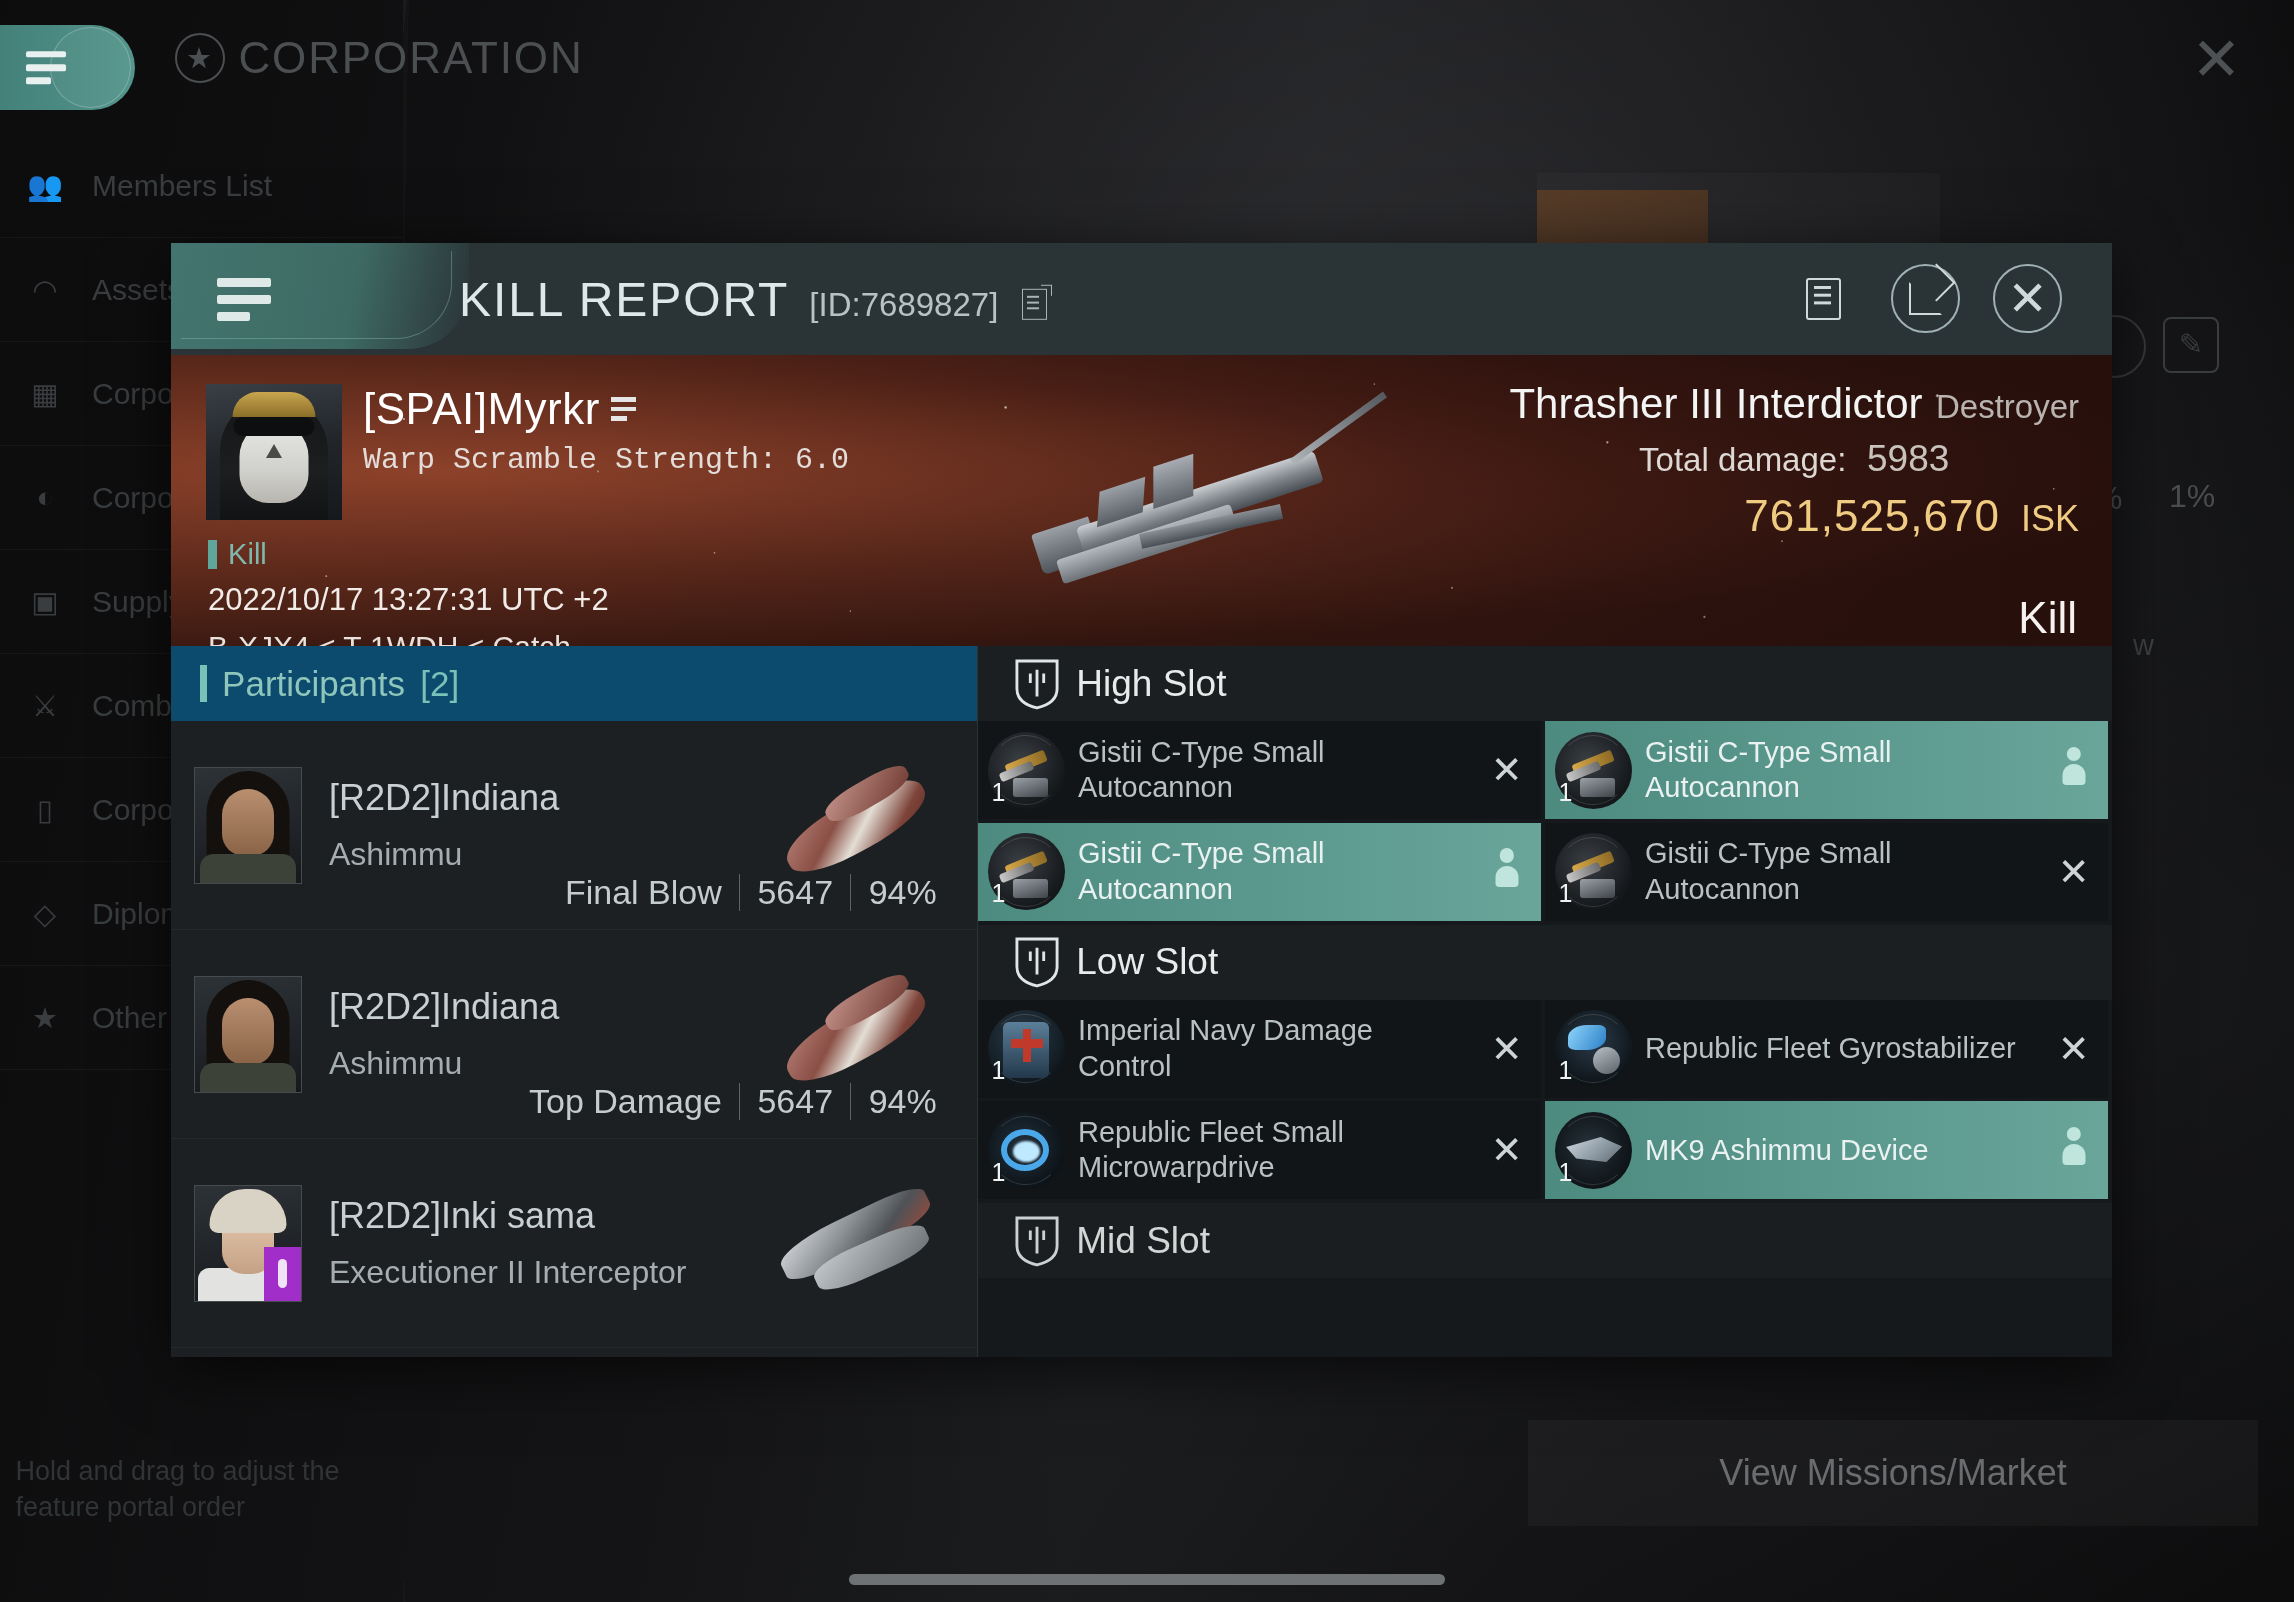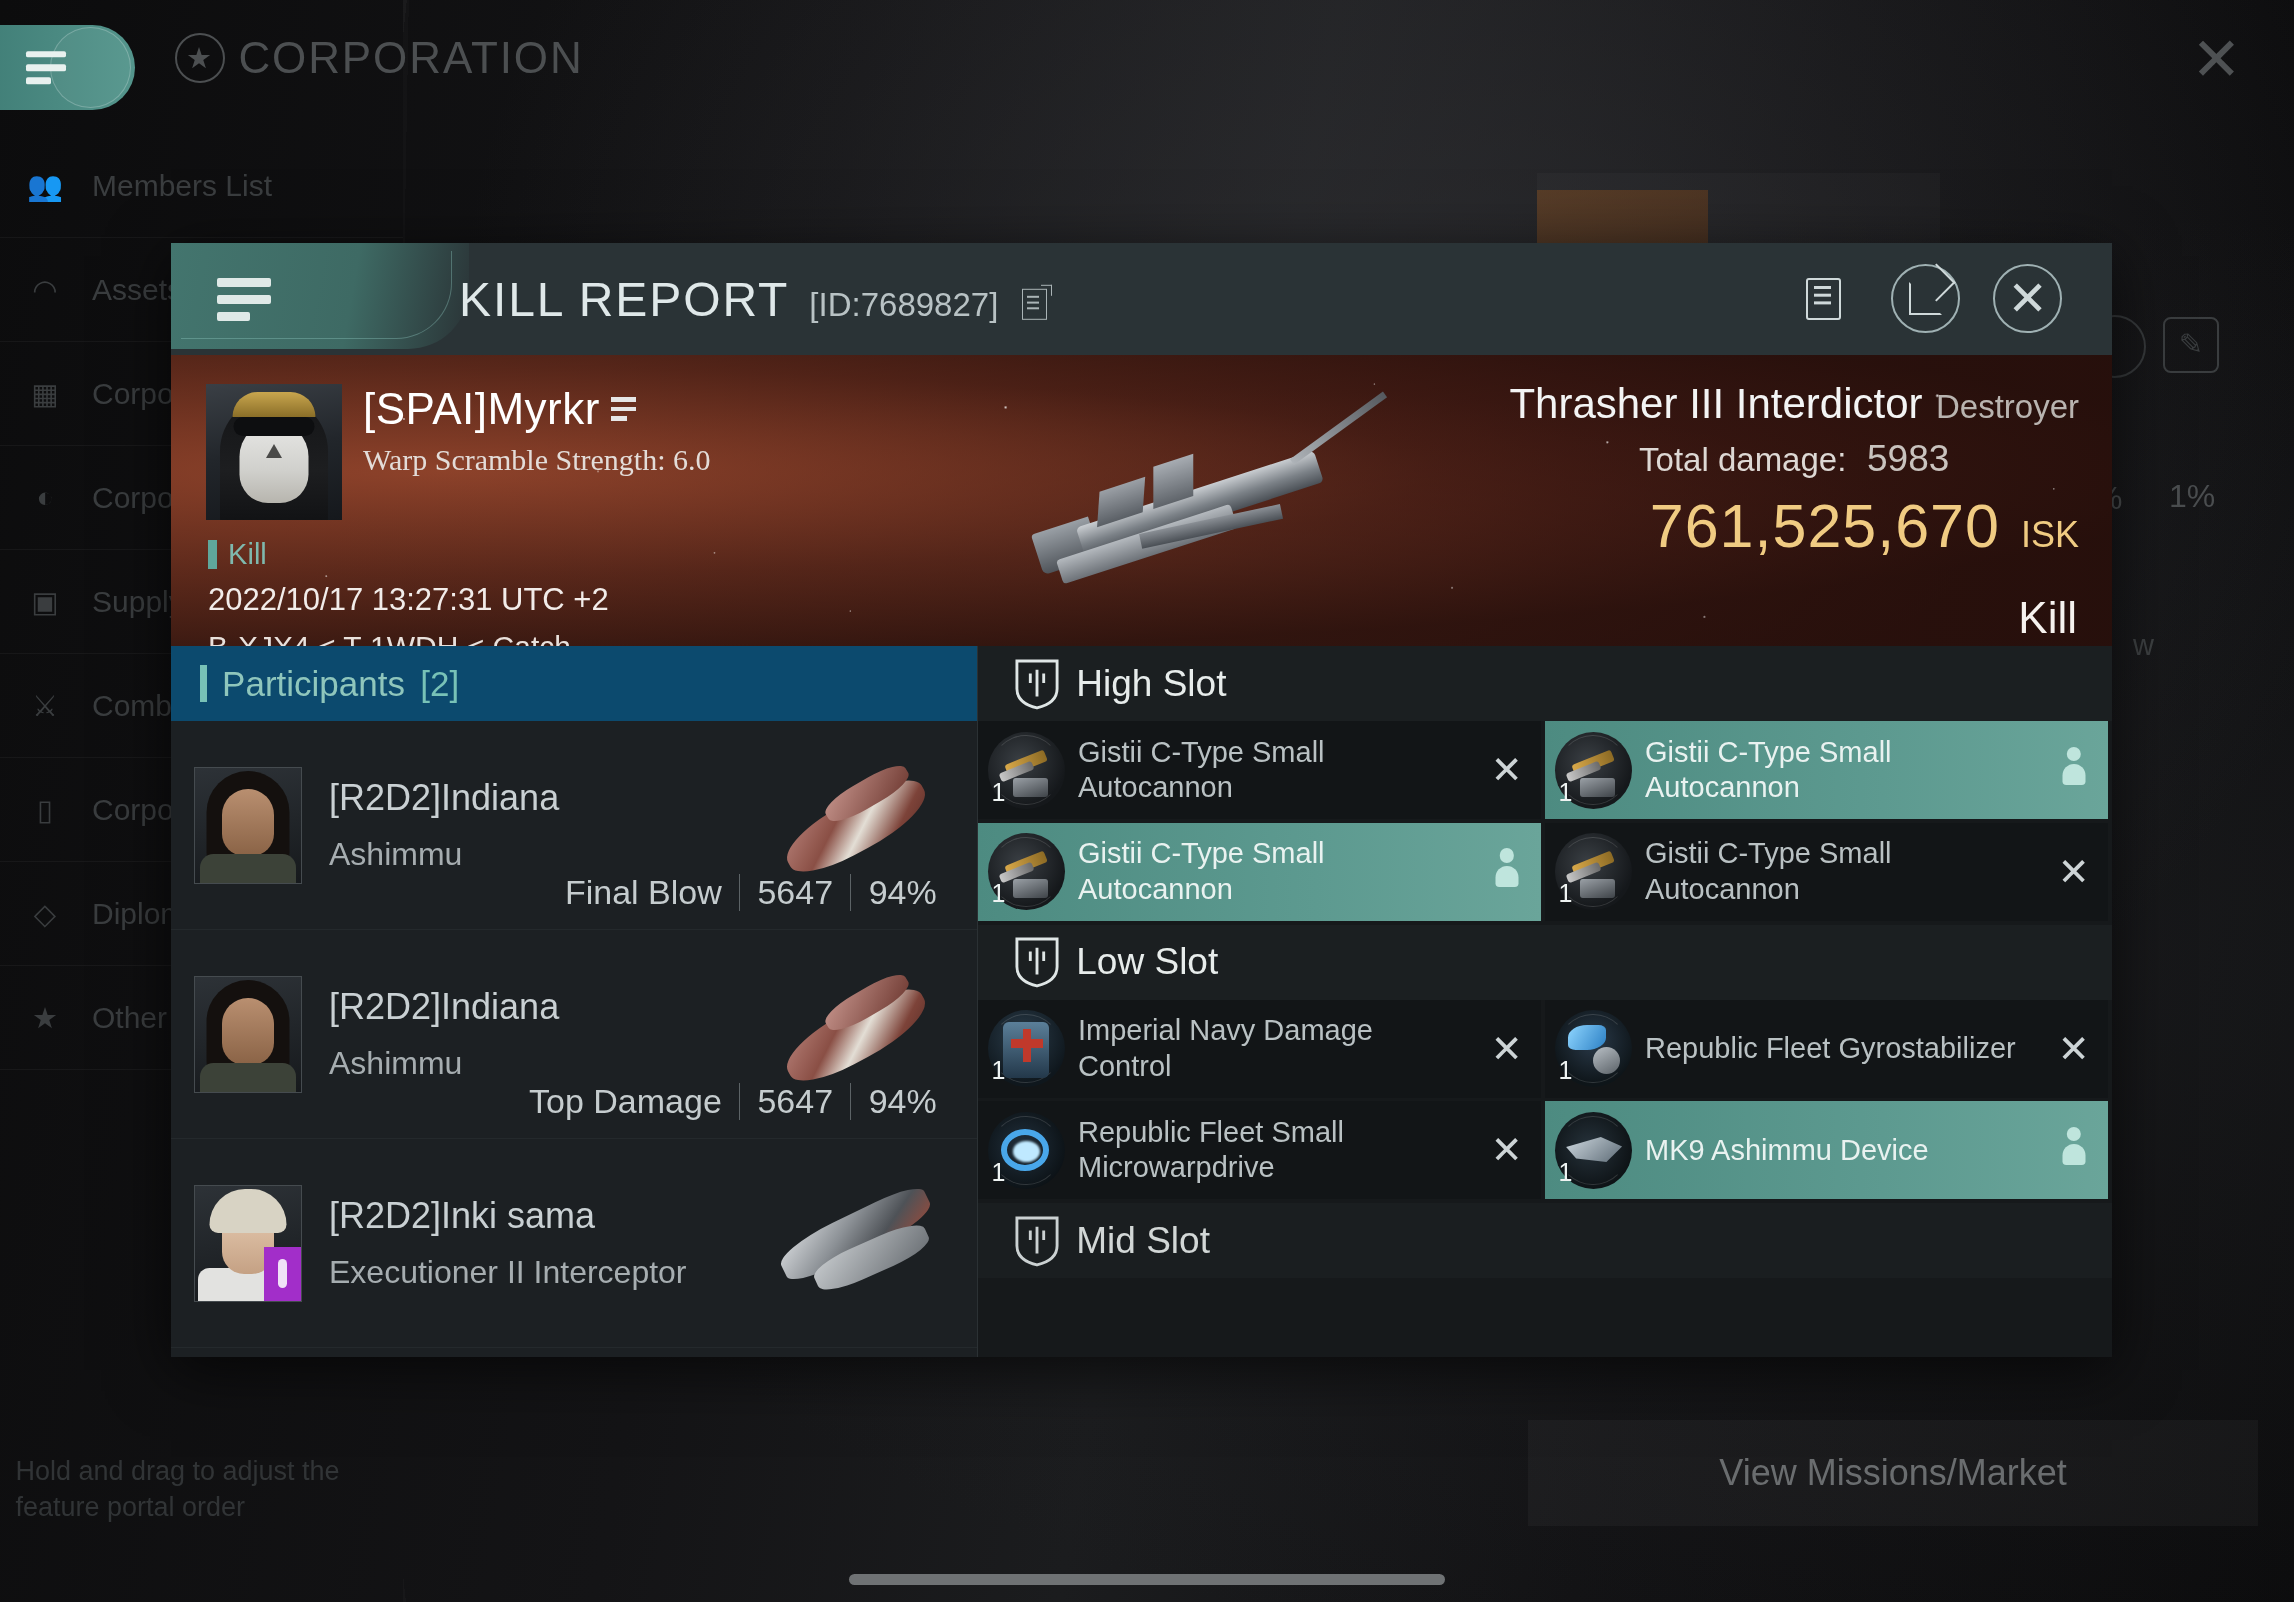--- a/index.html
+++ b/index.html
@@ -218,21 +218,21 @@
   }
   .menu-dots { display:inline-block; width: 25px; }
   .menu-dots i { display:block; height:4.8px; background:#e6e6e6; margin-bottom:4.8px; }
   .menu-dots i:nth-child(1){ width:25px; }
   .menu-dots i:nth-child(2){ width:25px; }
   .menu-dots i:nth-child(3){ width:15.4px; margin-bottom:0; }
 
   .victim-sub {
     position:absolute; left: 192px; top: 88px;
     color:#e3dcd8; font-size: 30px;
-    font-family:Liberation Serif, serif;
+    font-family:Liberation Mono, monospace;
   }
   .kill-tag {
     position:absolute; left: 37px; top: 183px;
     display:flex; align-items:center; gap: 11.5px;
     color:#7fb9ae; font-size: 29px;
     font-family:"Liberation Sans Narrow","Liberation Sans",sans-serif;
   }
   .kill-tag .bar { width: 8.6px; height: 29px; background:#5fa79b; display:inline-block; }
   .kill-date {
     position:absolute; left: 37px; top: 227px; color:#f2ece9; font-size: 31px;
@@ -262,21 +262,21 @@
     background: linear-gradient(180deg,#8a8f95,#4a4f55); transform: rotate(6deg); }
 
   .ship-info { position:absolute; right: 33px; top: 25px; text-align: center;
     font-family:"Liberation Sans Narrow","Liberation Sans",sans-serif; }
   .ship-name-row { display:flex; align-items:baseline; justify-content:flex-end; gap:13.4px; }
   .ship-name { color:#f3f4f4; font-size: 42px; }
   .ship-class { color:#b9b4b0; font-size: 33px; }
   .total-dmg { margin-top: 9.6px; color:#ddd8d4; font-size: 33px; }
   .total-dmg b { color:#c9c3be; font-weight: normal; font-size: 37px; margin-left: 11.5px; }
   .isk-row { margin-top: 11.5px; display:flex; align-items:baseline; justify-content:flex-end; gap: 21px; }
-  .isk-val { color:#f0cb82; font-size: 61px; letter-spacing: 1px; }
+  .isk-val { color:#f0cb82; font-size: 44px; letter-spacing: 1px; }
   .isk-unit { color:#f0cb82; font-size: 36px; }
   .kill-big { position:absolute; right: 35px; top: 238px; color:#f6f2ef; font-size: 44px;
     font-family:"Liberation Sans Narrow","Liberation Sans",sans-serif; }
 
   
   .body-wrap { display:flex; height: 711px; }
   .col-left { width: 807px; border-right: 1px solid #2b3134; background:#1c2023; }
   .col-right { flex: 1; background:#16191b; position: relative; overflow: hidden; }
 
   .sec-head {

